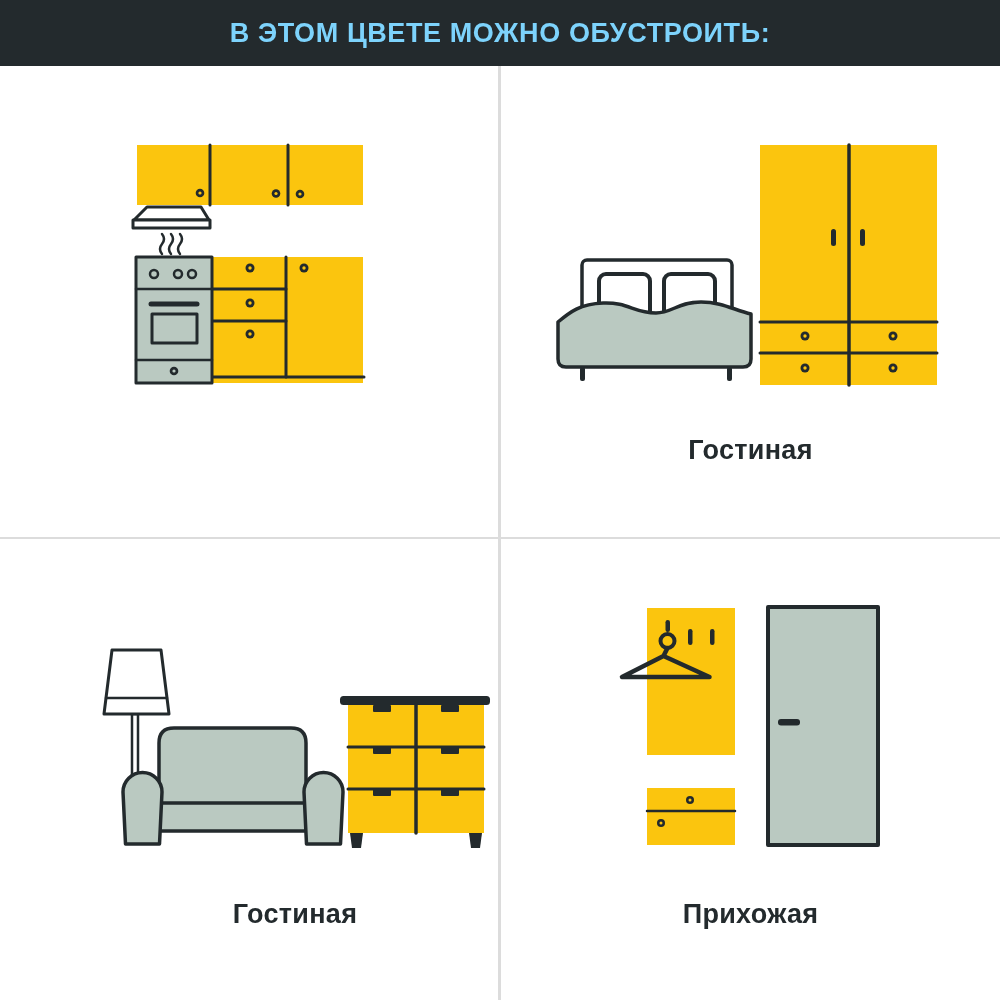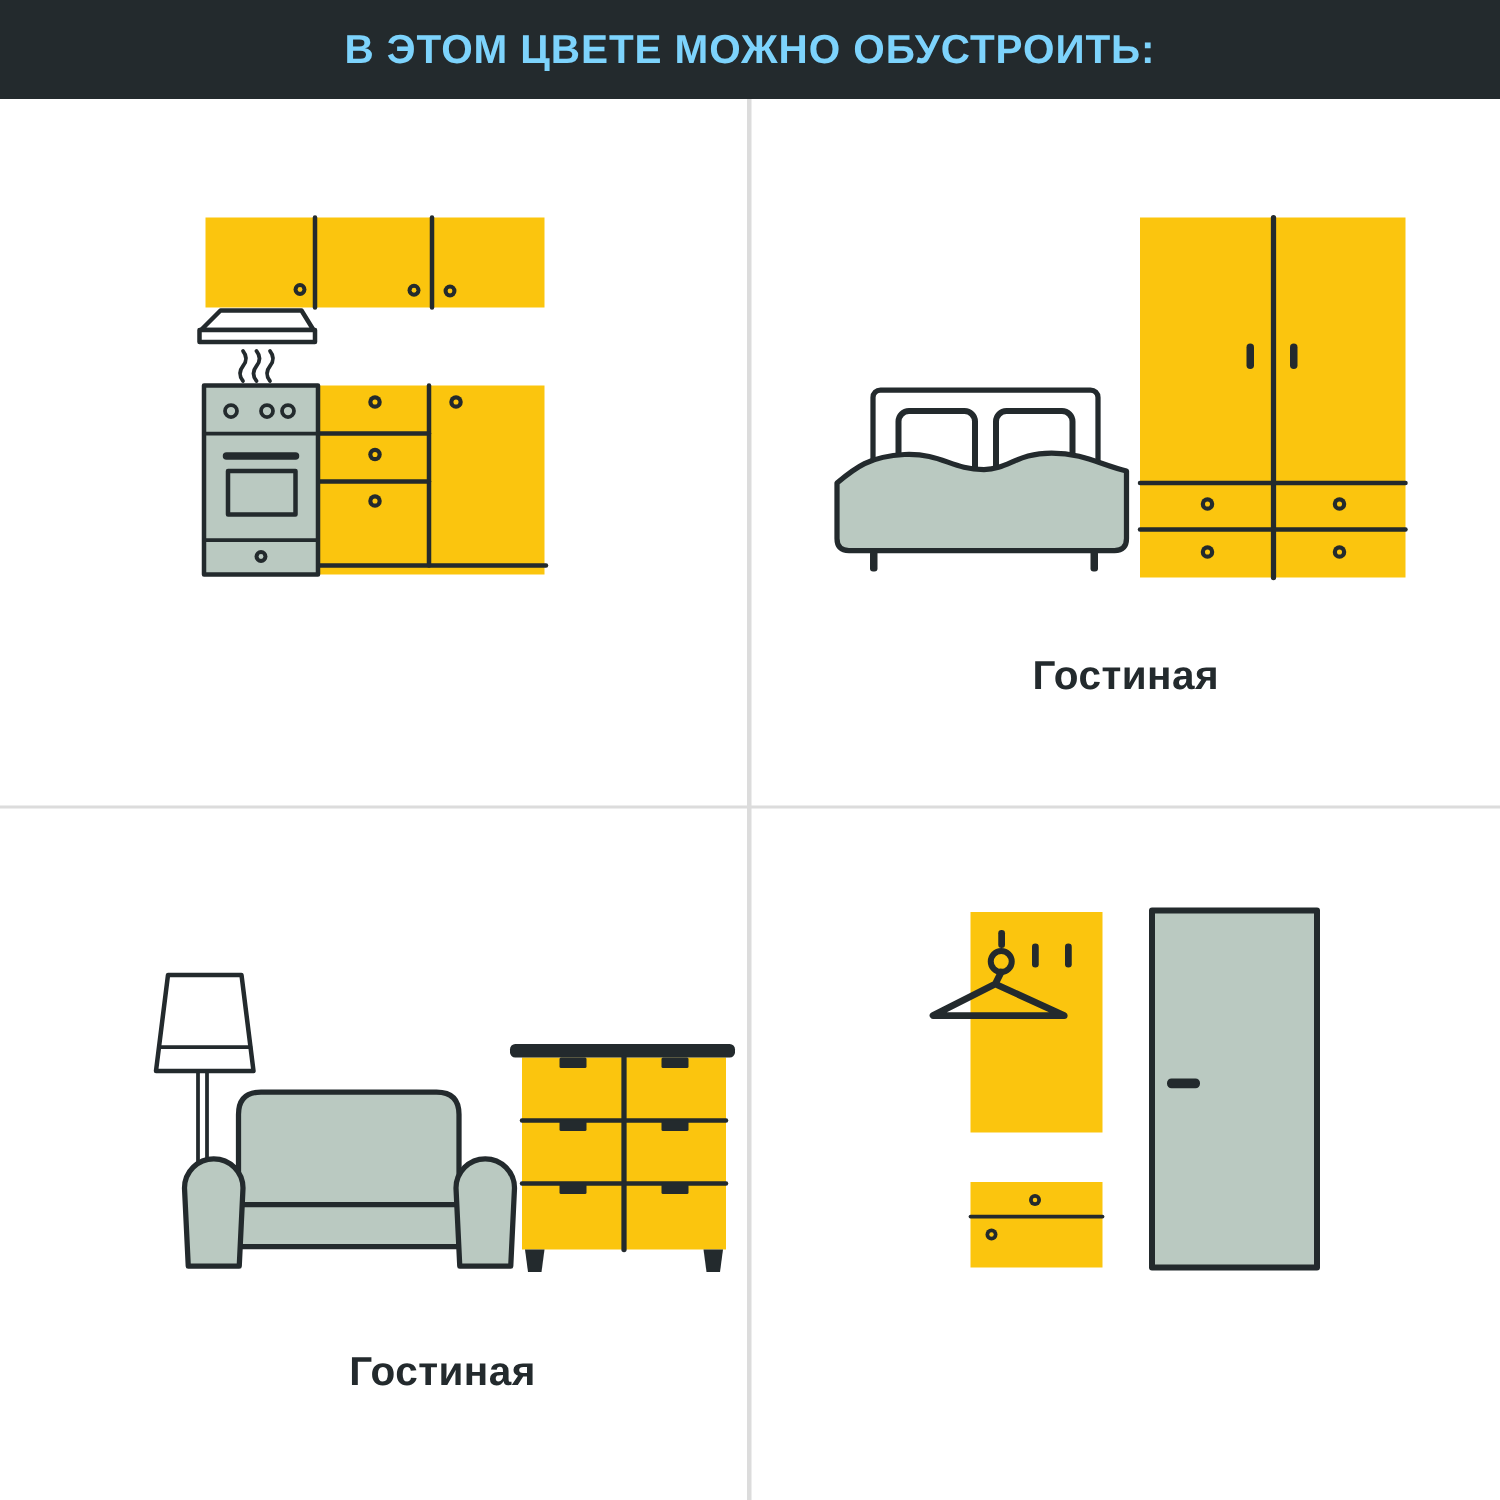--- a/index.html
+++ b/index.html
@@ -221,13 +221,14 @@
         <circle class="fy" cx="690" cy="800" r="1.5"></circle>
       <circle class="fi" cx="661" cy="823" r="4"></circle>
         <circle class="fy" cx="661" cy="823" r="1.5"></circle>
     </g>
 
     <g>
       <rect class="fs st" x="768" y="607" width="110" height="238" stroke-width="4"></rect>
       <rect class="fi" x="778" y="719" width="22" height="6.5" rx="3"></rect>
     </g>
   </svg>
+  <div class="room-label bottom-label">Прихожая</div>
 </section>
 
 </body></html>

